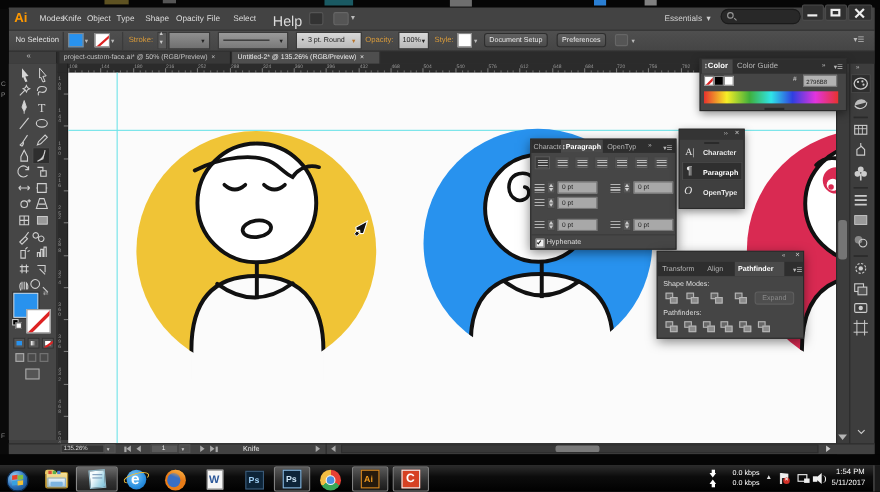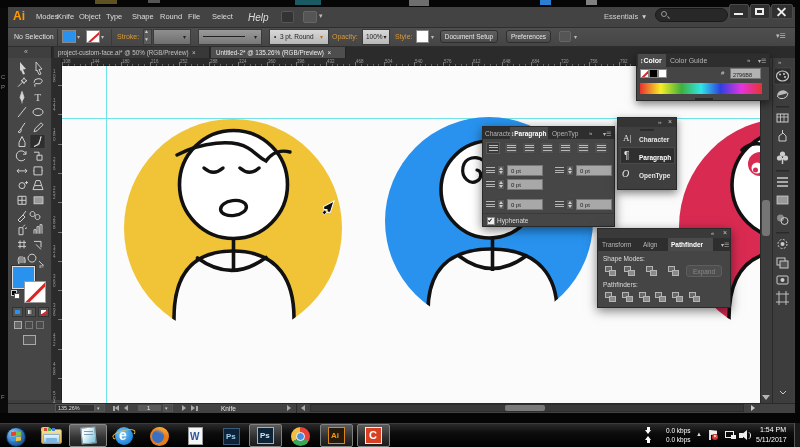--- a/index.html
+++ b/index.html
@@ -18,24 +18,24 @@
 
 <div class="a" style="left:8px;top:7px;width:787px;height:406px;background:#3f3f3f;"></div>
 
 <div class="a" style="left:8px;top:7px;width:787px;height:21px;background:#434343;border-bottom:1px solid #2e2e2e;"></div>
 <div class="tx" style="left:13px;top:9px;font-size:12px;font-weight:bold;color:#f90;">Ai</div>
 <div class="tx" style="left:36px;top:12px;font-size:7.5px;color:#dcdcdc;">Modes</div>
 <div class="tx" style="left:57px;top:12px;font-size:7.5px;color:#dcdcdc;">Knife</div>
 <div class="tx" style="left:79px;top:12px;font-size:7.5px;color:#dcdcdc;">Object</div>
 <div class="tx" style="left:106px;top:12px;font-size:7.5px;color:#dcdcdc;">Type</div>
 <div class="tx" style="left:132px;top:12px;font-size:7.5px;color:#dcdcdc;">Shape</div>
-<div class="tx" style="left:160px;top:12px;font-size:7.5px;color:#dcdcdc;">Round</div>
+<div class="tx" style="left:160px;top:12px;font-size:7.5px;color:#dcdcdc;">Opacity</div>
 <div class="tx" style="left:188px;top:12px;font-size:7.5px;color:#dcdcdc;">File</div>
 <div class="tx" style="left:212px;top:12px;font-size:7.5px;color:#dcdcdc;">Select</div>
-<div class="tx" style="left:248px;top:12px;font-size:10px;color:#dcdcdc;font-style:italic;">Help</div>
+<div class="tx" style="left:248px;top:12px;font-size:13px;color:#dcdcdc;">Help</div>
 <div class="a" style="left:281px;top:11px;width:13px;height:12px;background:#333;border:1px solid #555;border-radius:2px;"></div>
 <div class="a" style="left:303px;top:11px;width:14px;height:12px;background:#555;border:1px solid #666;border-radius:2px;"></div>
 <div class="tx" style="left:319px;top:12px;font-size:7px;color:#bbb;">▾</div>
 <div class="tx" style="left:604px;top:12px;font-size:7.5px;color:#d0d0d0;">Essentials&nbsp;&nbsp;▾</div>
 <div class="a" style="left:655px;top:8px;width:73px;height:14px;background:#282828;border:1px solid #1a1a1a;border-radius:7px;"></div>
 <div class="a" style="left:661px;top:11px;width:6px;height:6px;border:1px solid #999;border-radius:50%;"></div>
 <div class="a" style="left:667px;top:17px;width:3px;height:1px;background:#999;transform:rotate(45deg);"></div>
 <div class="a" style="left:729px;top:4px;width:20px;height:15px;background:#303030;border:1px solid #4a4a4a;border-radius:2px;"></div>
 <div class="a" style="left:734px;top:13px;width:9px;height:2px;background:#eee;"></div>
 <div class="a" style="left:750px;top:4px;width:20px;height:15px;background:#303030;border:1px solid #4a4a4a;border-radius:2px;"></div>

